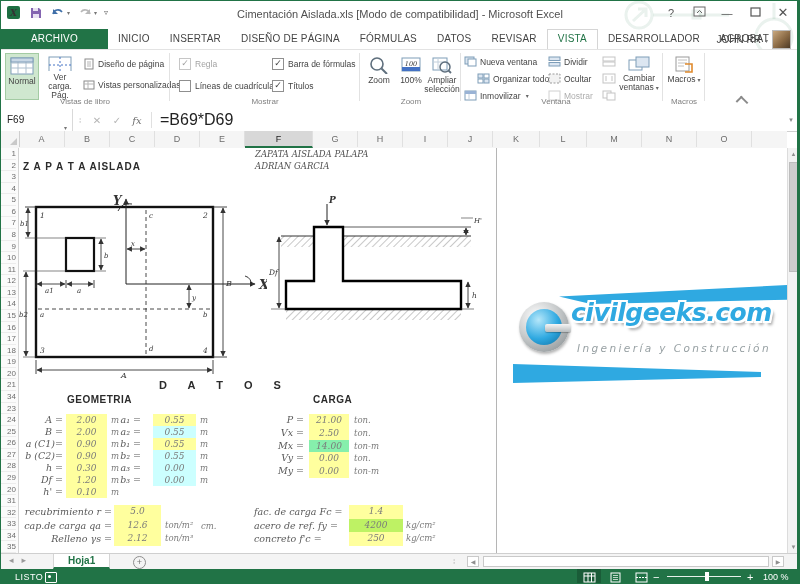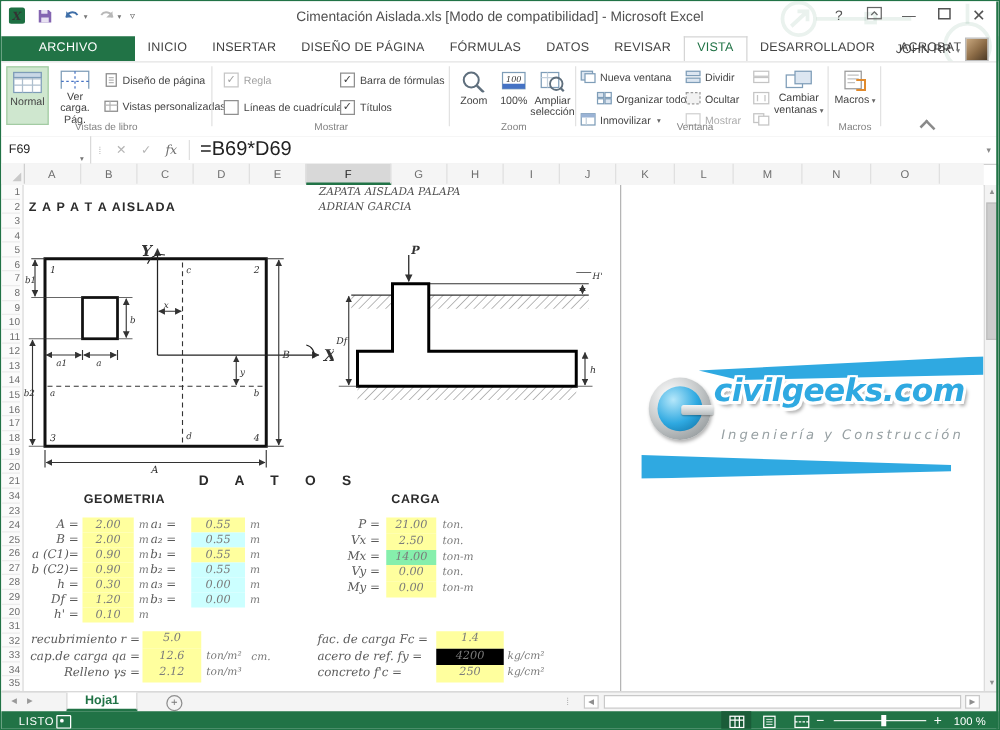--- a/index.html
+++ b/index.html
@@ -616,21 +616,21 @@
       <div class="unit-label" style="left: 335px; top: 291.5px; line-height: 12.75px;">ton-m</div>
       <div class="cell-label" style="left: 241px; width: 44px; top: 304.25px; line-height: 12.75px; text-align: right;">Vy =</div>
       <div class="val-box" style="left: 290px; width: 40px; top: 304.25px; height: 12.75px; line-height: 12.75px; background: rgb(255, 255, 158);">0.00</div>
       <div class="unit-label" style="left: 335px; top: 304.25px; line-height: 12.75px;">ton.</div>
       <div class="cell-label" style="left: 241px; width: 44px; top: 317px; line-height: 12.75px; text-align: right;">My =</div>
       <div class="val-box" style="left: 290px; width: 40px; top: 317px; height: 12.75px; line-height: 12.75px; background: rgb(255, 255, 158);">0.00</div>
       <div class="unit-label" style="left: 335px; top: 317px; line-height: 12.75px;">ton-m</div>
       <div class="cell-label" style="left: 235px; width: 93px; top: 357px; line-height: 13.6px; text-align: left;">fac. de carga Fc =</div>
       <div class="val-box" style="left: 330px; width: 54px; top: 357px; height: 13.6px; line-height: 13.6px; background: rgb(255, 255, 158);">1.4</div>
       <div class="cell-label" style="left: 235px; width: 93px; top: 370.6px; line-height: 13.6px; text-align: left;">acero de ref. fy =</div>
-      <div class="val-box" style="left: 330px; width: 54px; top: 370.6px; height: 13.6px; line-height: 13.6px; background: #000000;">4200</div>
+      <div class="val-box" style="left: 330px; width: 54px; top: 370.6px; height: 13.6px; line-height: 13.6px; background: #bef264;">4200</div>
       <div class="unit-label" style="left: 387px; top: 370.6px; line-height: 13.6px;">kg/cm²</div>
       <div class="cell-label" style="left: 235px; width: 93px; top: 384.2px; line-height: 13.6px; text-align: left;">concreto f'c =</div>
       <div class="val-box" style="left: 330px; width: 54px; top: 384.2px; height: 13.6px; line-height: 13.6px; background: rgb(255, 255, 158);">250</div>
       <div class="unit-label" style="left: 387px; top: 384.2px; line-height: 13.6px;">kg/cm²</div>
     </div>
 
   <div id="vscroll">
     <div class="scroll-arrow" style="top:0;">▲</div>
     <div id="vthumb"></div>
     <div class="scroll-arrow" style="bottom:0;">▼</div>

